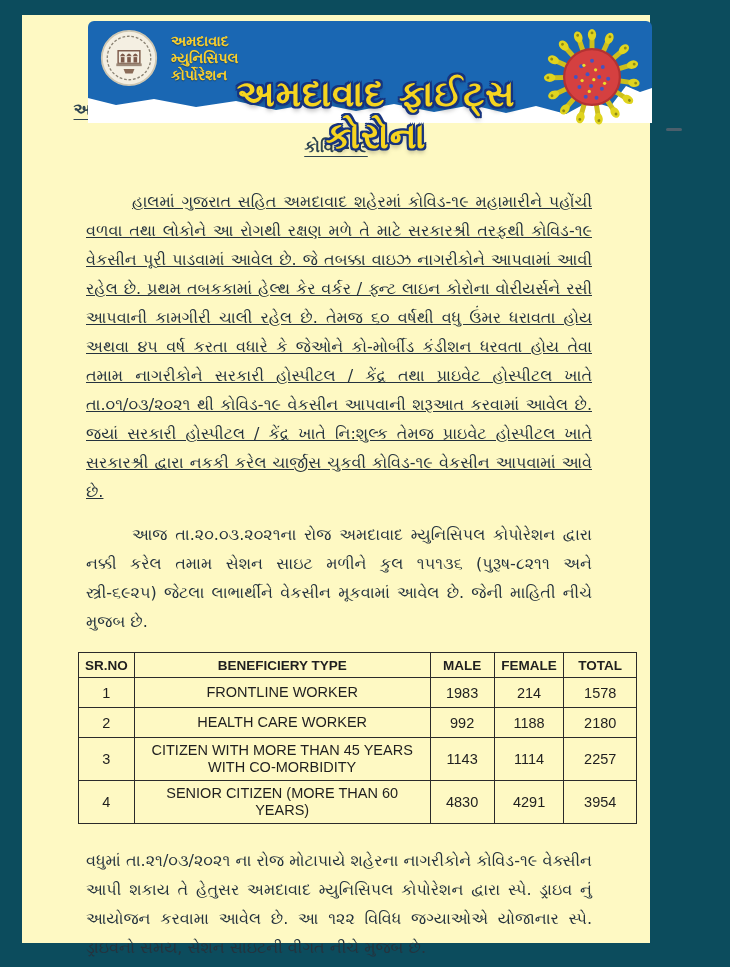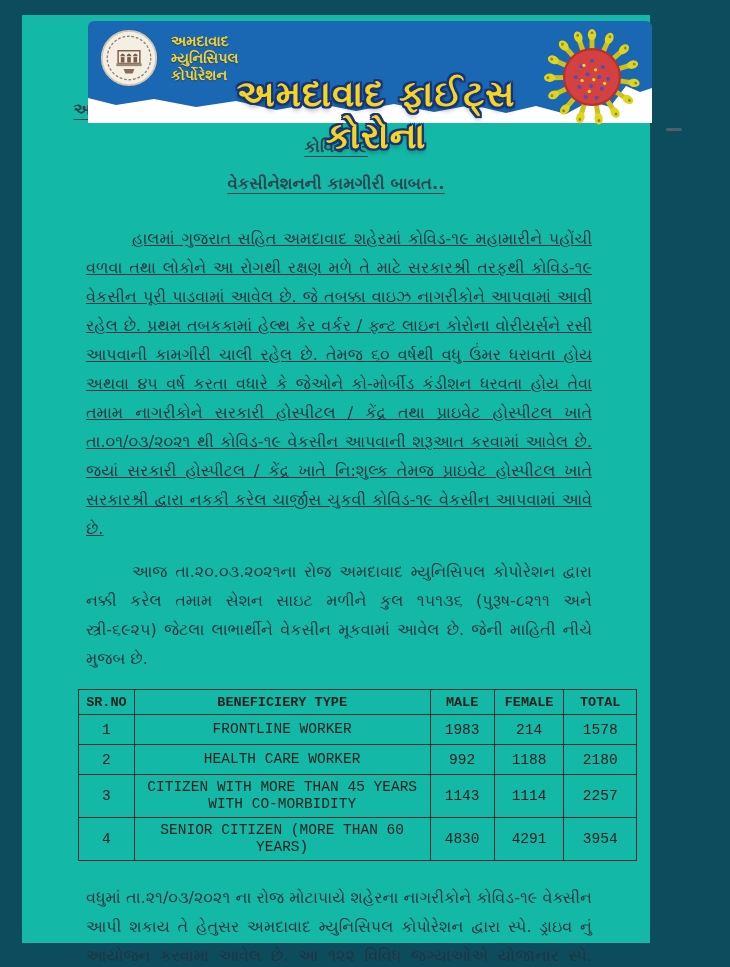--- a/index.html
+++ b/index.html
@@ -6,21 +6,21 @@
   body{
     width:730px;height:967px;
     background:#0c4c5d;
     font-family:"DejaVu Sans", sans-serif;
     position:relative;
     overflow:hidden;
   }
   .page{
     position:absolute;left:22px;top:15px;
     width:628px;height:928px;
-    background:#14b8a6;
+    background:#fef9c3;
   }
   
   .banner{
     position:absolute;left:66px;top:6px;
     width:564px;height:101px;
     background:#1a67b3;
     border-radius:6px 6px 0 0;
   }
   .torn-edge{position:absolute;left:0;bottom:-1px;width:100%;height:101px;}
   .logo-row{position:absolute;left:12px;top:8px;display:flex;align-items:flex-start;}
@@ -74,21 +74,21 @@
   .para.indent{text-indent:46px;}
   #para1{margin-top:22px;text-decoration:underline;}
   #para2{margin-top:14px;}
   #para3{margin-top:22px;}
   .ul-part{text-underline-offset:3px;}
   
   table.benef{
     margin:16px 0 0 56px;
     width:559px;
     border-collapse:collapse;
-    font-family:Liberation Mono, monospace;
+    font-family:Liberation Sans, sans-serif;
     color:#1f1f1f;
   }
   table.benef th, table.benef td{
     border:1.4px solid #2b2b2b;
     text-align:center;vertical-align:middle;
     padding:4px 3px;
   }
   table.benef th{font-size:13.5px;font-weight:bold;height:16px;}
   table.benef td{font-size:14.5px;height:21px;}
   td.type-cell{line-height:17px;}
@@ -178,23 +178,20 @@
   </div>
 
   <div class="pn-title">
     <span>પ્રેસ નોટ</span>
   </div>
 
   <div class="subject">
     <div>
       <span>અમદાવાદ મ્યુનિસિપલ કોર્પોરેશન દ્વારા વિવિધ સેશન સાઇટ ખાતે કરવામાં આવેલ કોવિડ-૧૯</span>
     </div>
-    <div>
-      <span>વેકસીનેશનની કામગીરી બાબત..</span>
-    </div>
   </div>
 
   <p class="para indent" id="para1">હાલમાં ગુજરાત સહિત અમદાવાદ શહેરમાં કોવિડ-૧૯ મહામારીને પહોંચી વળવા તથા લોકોને આ રોગથી રક્ષણ મળે તે માટે સરકારશ્રી તરફથી કોવિડ-૧૯ વેકસીન પૂરી પાડવામાં આવેલ છે. જે તબક્કા વાઇઝ નાગરીકોને આપવામાં આવી રહેલ છે. પ્રથમ તબકકામાં હેલ્થ કેર વર્કર / ફ્ન્ટ લાઇન કોરોના વોરીયર્સને રસી આપવાની કામગીરી ચાલી રહેલ છે. તેમજ ૬૦ વર્ષથી વધુ ઉંમર ધરાવતા હોય અથવા ૪૫ વર્ષ કરતા વધારે કે જેઓને કો-મોર્બીડ કંડીશન ધરવતા હોય તેવા તમામ નાગરીકોને સરકારી હોસ્પીટલ / કેંદ્ર તથા પ્રાઇવેટ હોસ્પીટલ ખાતે તા.૦૧/૦૩/૨૦૨૧ થી કોવિડ-૧૯ વેકસીન આપવાની શરૂઆત કરવામાં આવેલ છે. જયાં સરકારી હોસ્પીટલ / કેંદ્ર ખાતે નિ:શુલ્ક તેમજ પ્રાઇવેટ હોસ્પીટલ ખાતે સરકારશ્રી દ્વારા નકકી કરેલ ચાર્જીસ ચુકવી કોવિડ-૧૯ વેકસીન આપવામાં આવે છે.</p>
 
   <p class="para indent" id="para2"><span>આજ તા.૨૦.૦૩.૨૦૨૧ના રોજ અમદાવાદ મ્યુનિસિપલ કોપોરેશન દ્વારા નક્કી કરેલ તમામ </span><span class="ul-part">સેશન સાઇટ મળીને કુલ ૧૫૧૩૬ (પુરૂષ-૮૨૧૧ અને સ્ત્રી-૬૯૨૫) જેટલા લાભાર્થીને વેકસીન મૂકવામાં આવેલ છે.</span><span> જેની માહિતી નીચે મુજબ છે.</span></p>
 
   <table class="benef">
     <colgroup>
       <col style="width:10%">
         <col style="width:53%">

